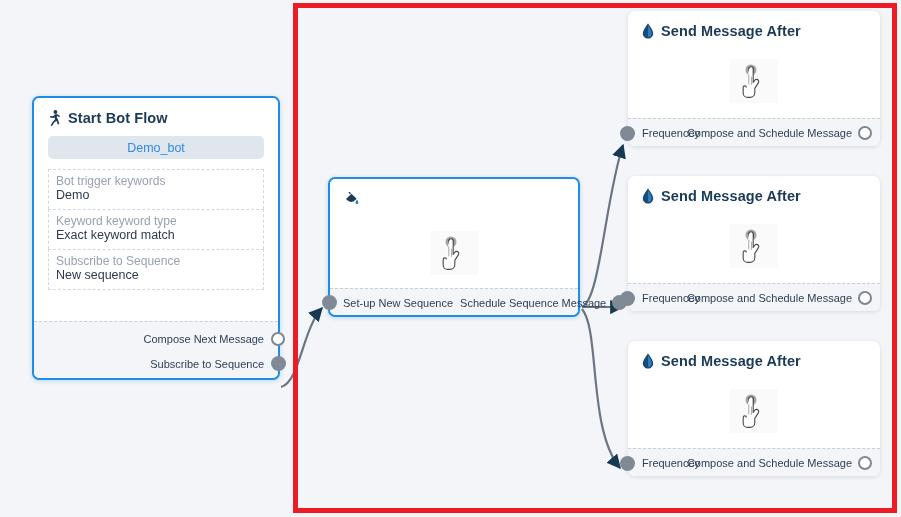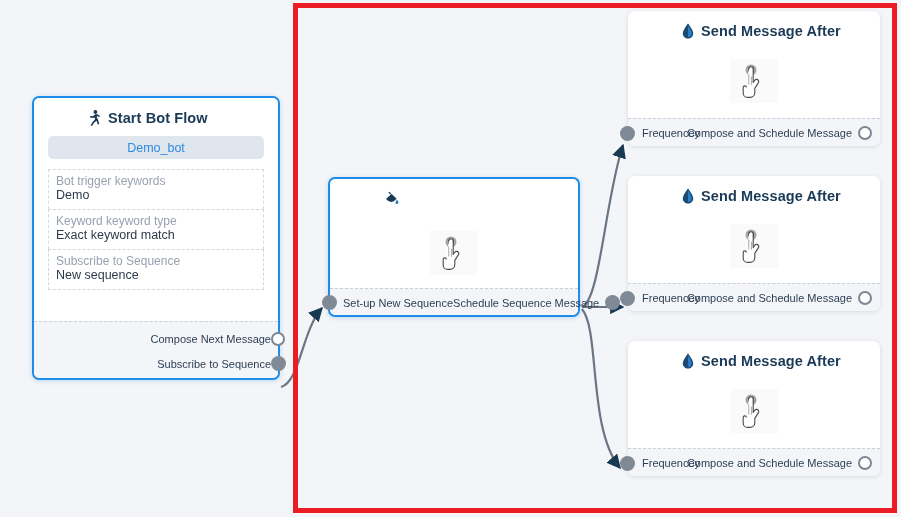--- a/index.html
+++ b/index.html
@@ -56,21 +56,20 @@
   .node.selected {
     border: 2px solid #1f8ce8;
     box-shadow: 0 1px 5px rgba(31,140,232,.25);
   }
 
   .node-header {
     display: flex;
     align-items: center;
     gap: 7px;
     padding: 12px 14px 8px 14px;
-    margin-left: 40px;
   }
   .node-title {
     font-size: 14.5px;
     font-weight: 700;
     color: #1b3a57;
     letter-spacing: .1px;
     white-space: nowrap;
   }
   .node-icon { flex: 0 0 auto; display:flex; align-items:center; }
 
@@ -80,20 +79,21 @@
     left: 0; right: 0; bottom: 0;
     background: #f4f5f8;
     border-top: 1px dashed #c9cfd8;
     border-radius: 0 0 6px 6px;
     box-sizing: border-box;
   }
   .port-row {
     display: flex;
     align-items: center;
     justify-content: flex-end;
+    gap: 7px;
     height: 23px;
     padding-right: 0;
     white-space: nowrap;
   }
   .port-label {
     font-size: 11px;
     color: #2b3f55;
   }
   .port-dot {
     width: 14px; height: 14px;

